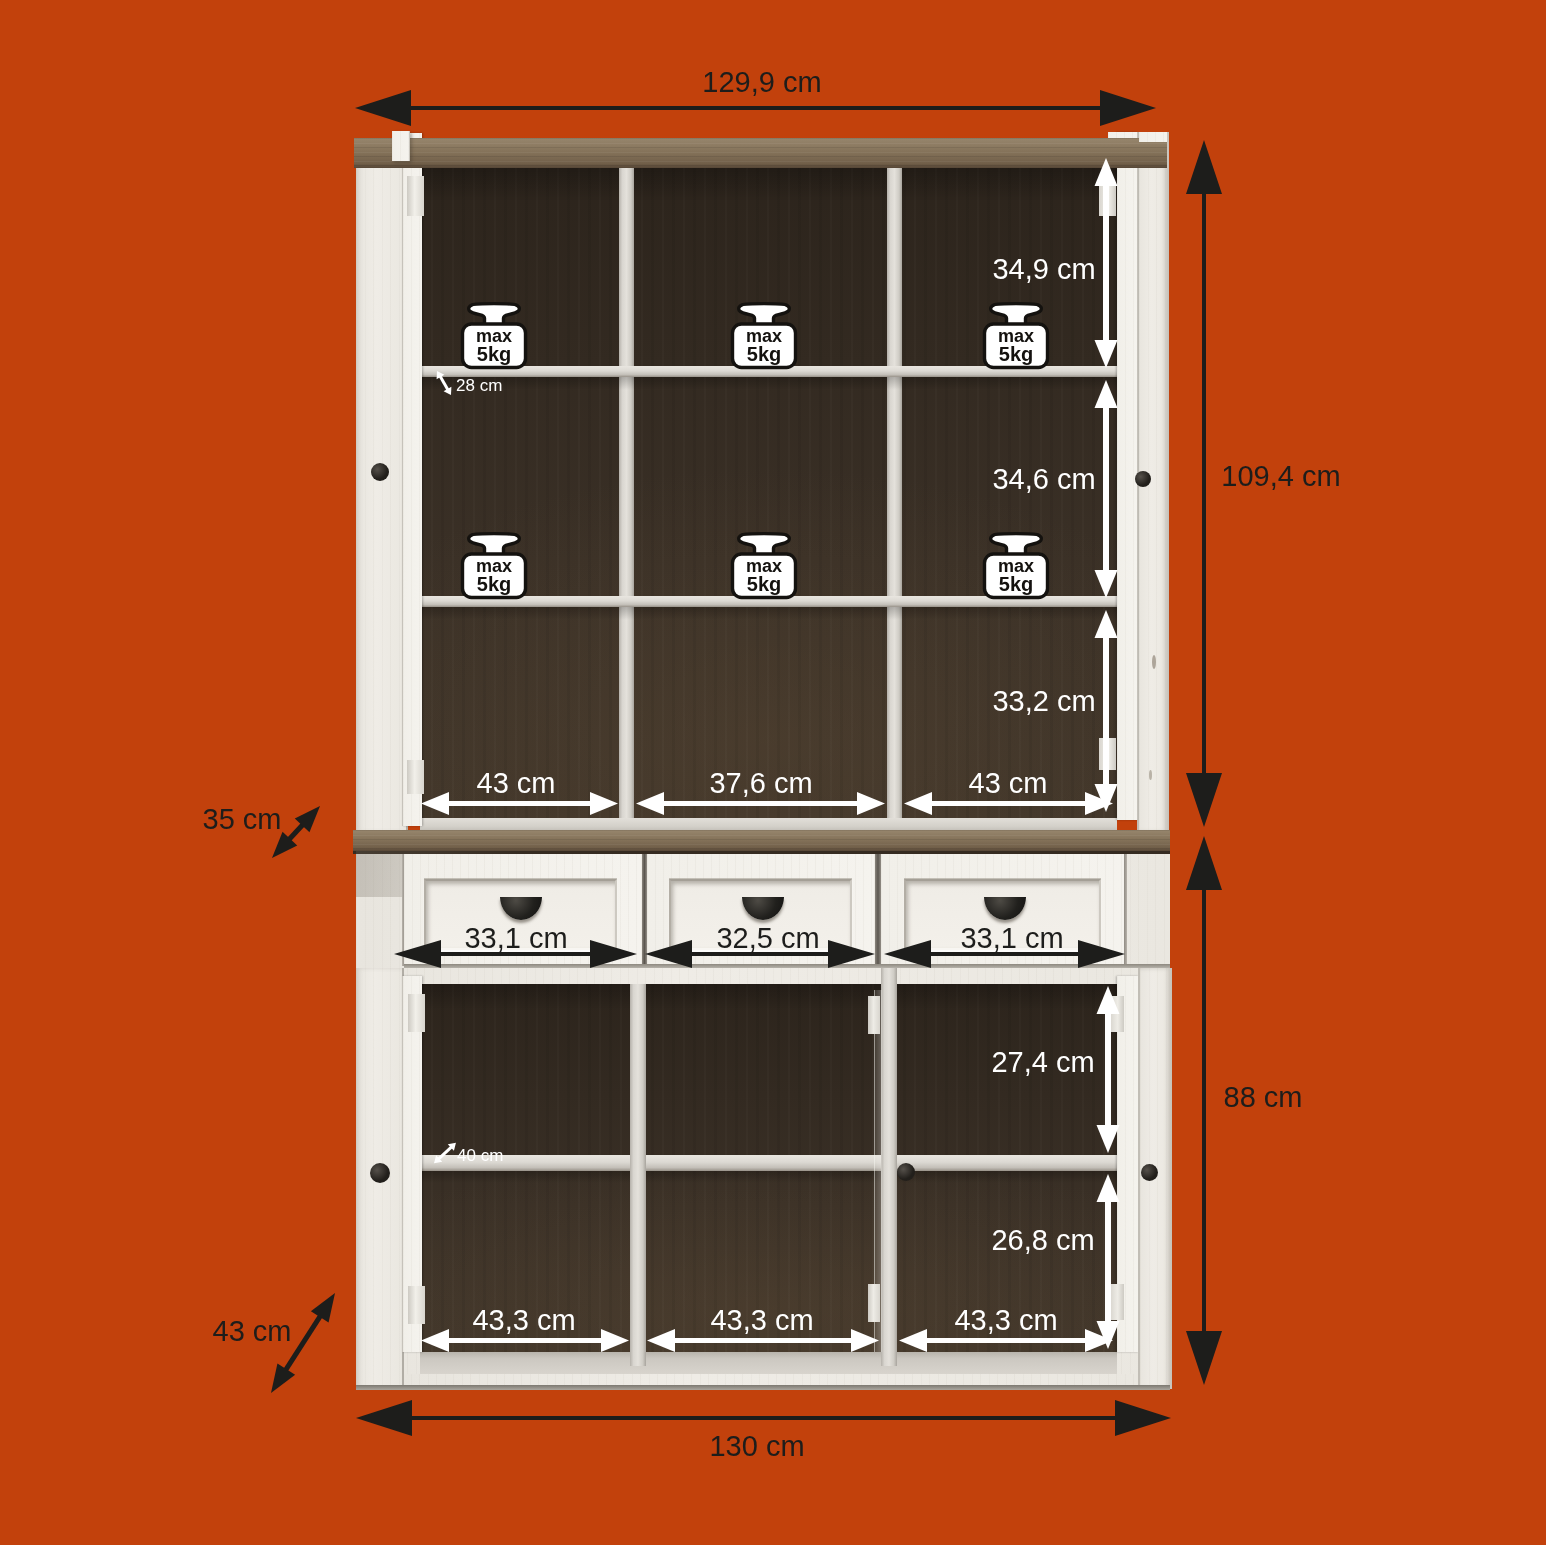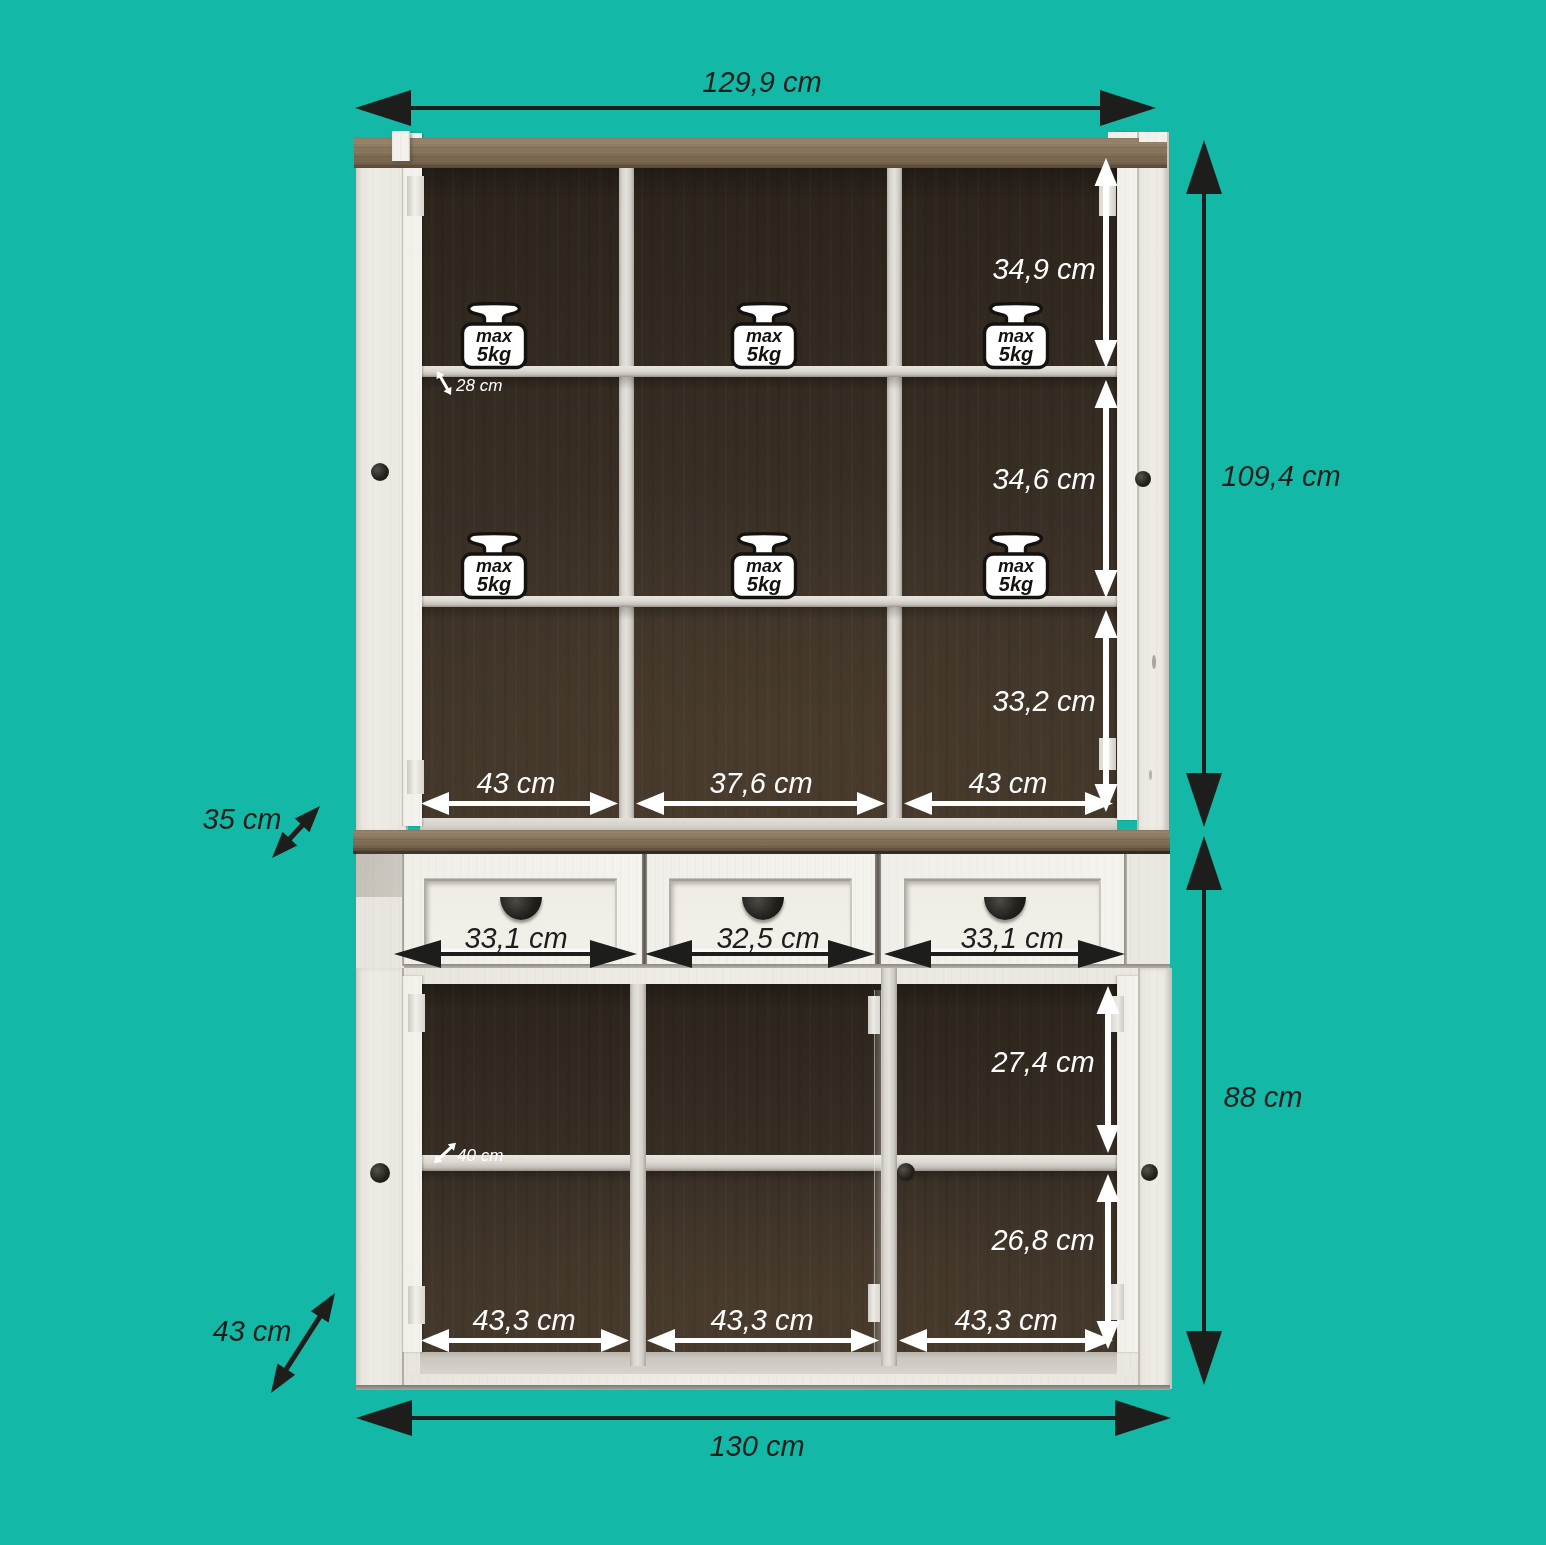--- a/index.html
+++ b/index.html
@@ -1,17 +1,17 @@
 <!DOCTYPE html>
 <html><head>
 <meta charset="utf-8">
 <style>
   html,body{margin:0;padding:0;background:#fff;}
-  #stage{position:relative;width:1546px;height:1545px;background:#14b8a6;overflow:hidden;
-         font-family:"Liberation Sans", sans-serif;font-style:italic;}
+  #stage{position:relative;width:1546px;height:1545px;background:#c2410c;overflow:hidden;
+         font-family:"Liberation Sans", sans-serif;}
   .abs{position:absolute;}
   .pine{background:
       repeating-linear-gradient(90deg, rgba(140,130,110,.055) 0 1px, rgba(255,255,255,0) 1px 9px, rgba(120,110,95,.04) 9px 10px, rgba(255,255,255,0) 10px 17px),
       linear-gradient(90deg,#e8e5de,#efece6 40%,#eae7e0);}
   .pinelight{background:
       repeating-linear-gradient(90deg, rgba(140,130,110,.06) 0 1px, rgba(255,255,255,0) 1px 8px),
       linear-gradient(90deg,#f1efe9,#f5f3ee);}
   .darkwood{background:
       repeating-linear-gradient(90deg, rgba(0,0,0,.06) 0 3px, rgba(255,255,255,0) 3px 11px, rgba(255,255,255,.02) 11px 13px, rgba(255,255,255,0) 13px 21px),
       radial-gradient(120% 70% at 50% 88%, rgba(90,72,52,.38) 0%, rgba(90,72,52,0) 60%),

